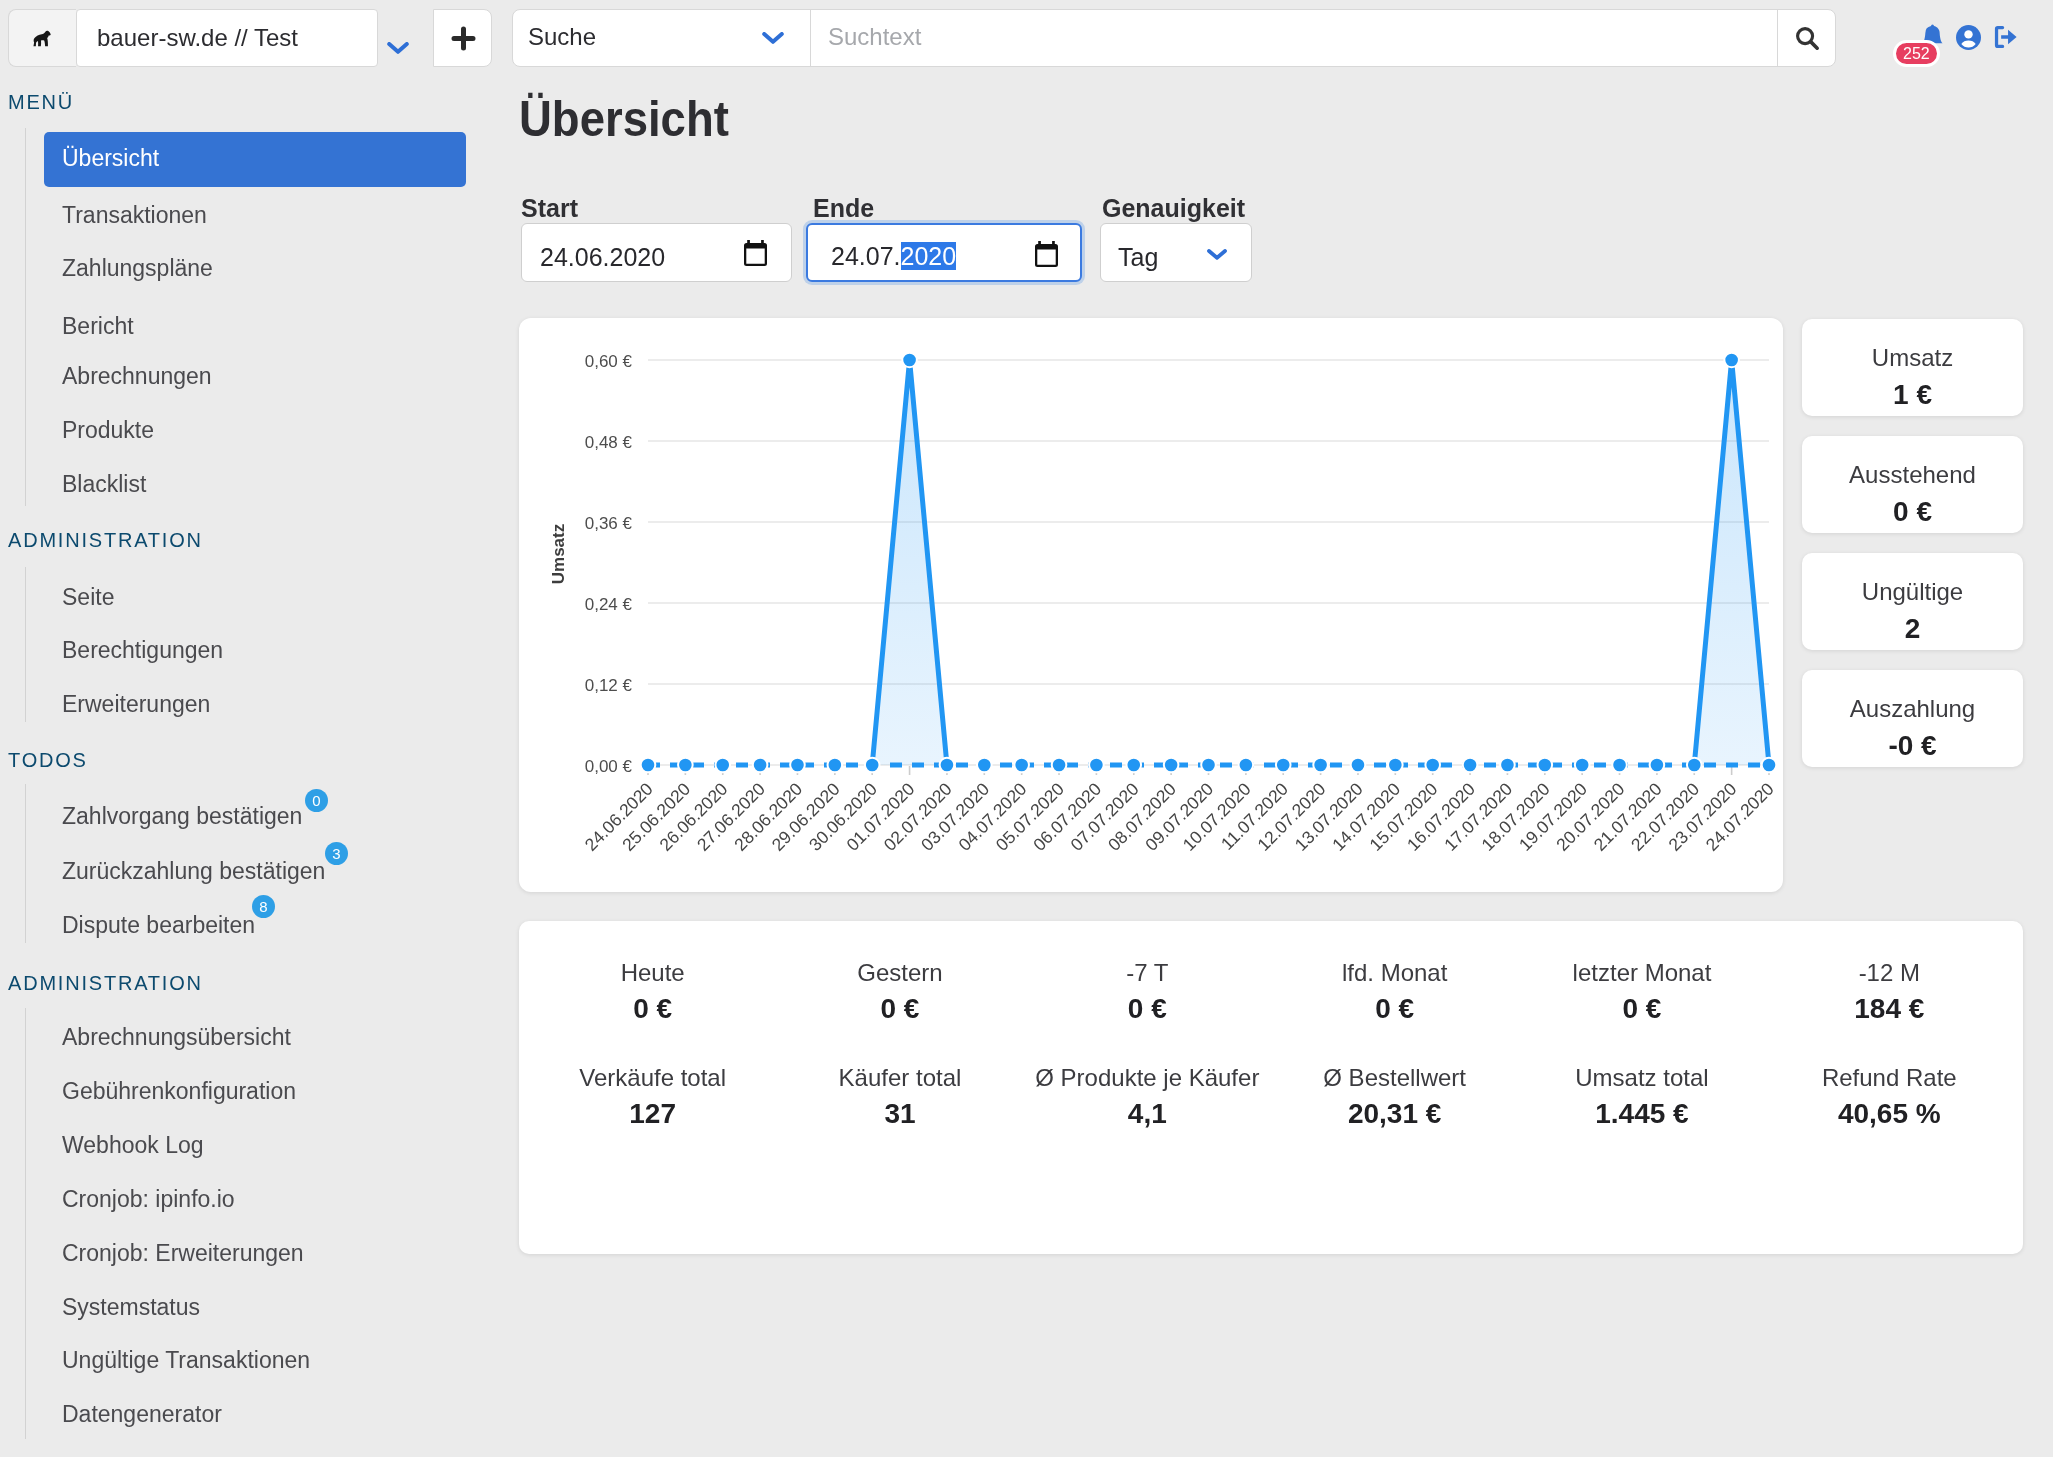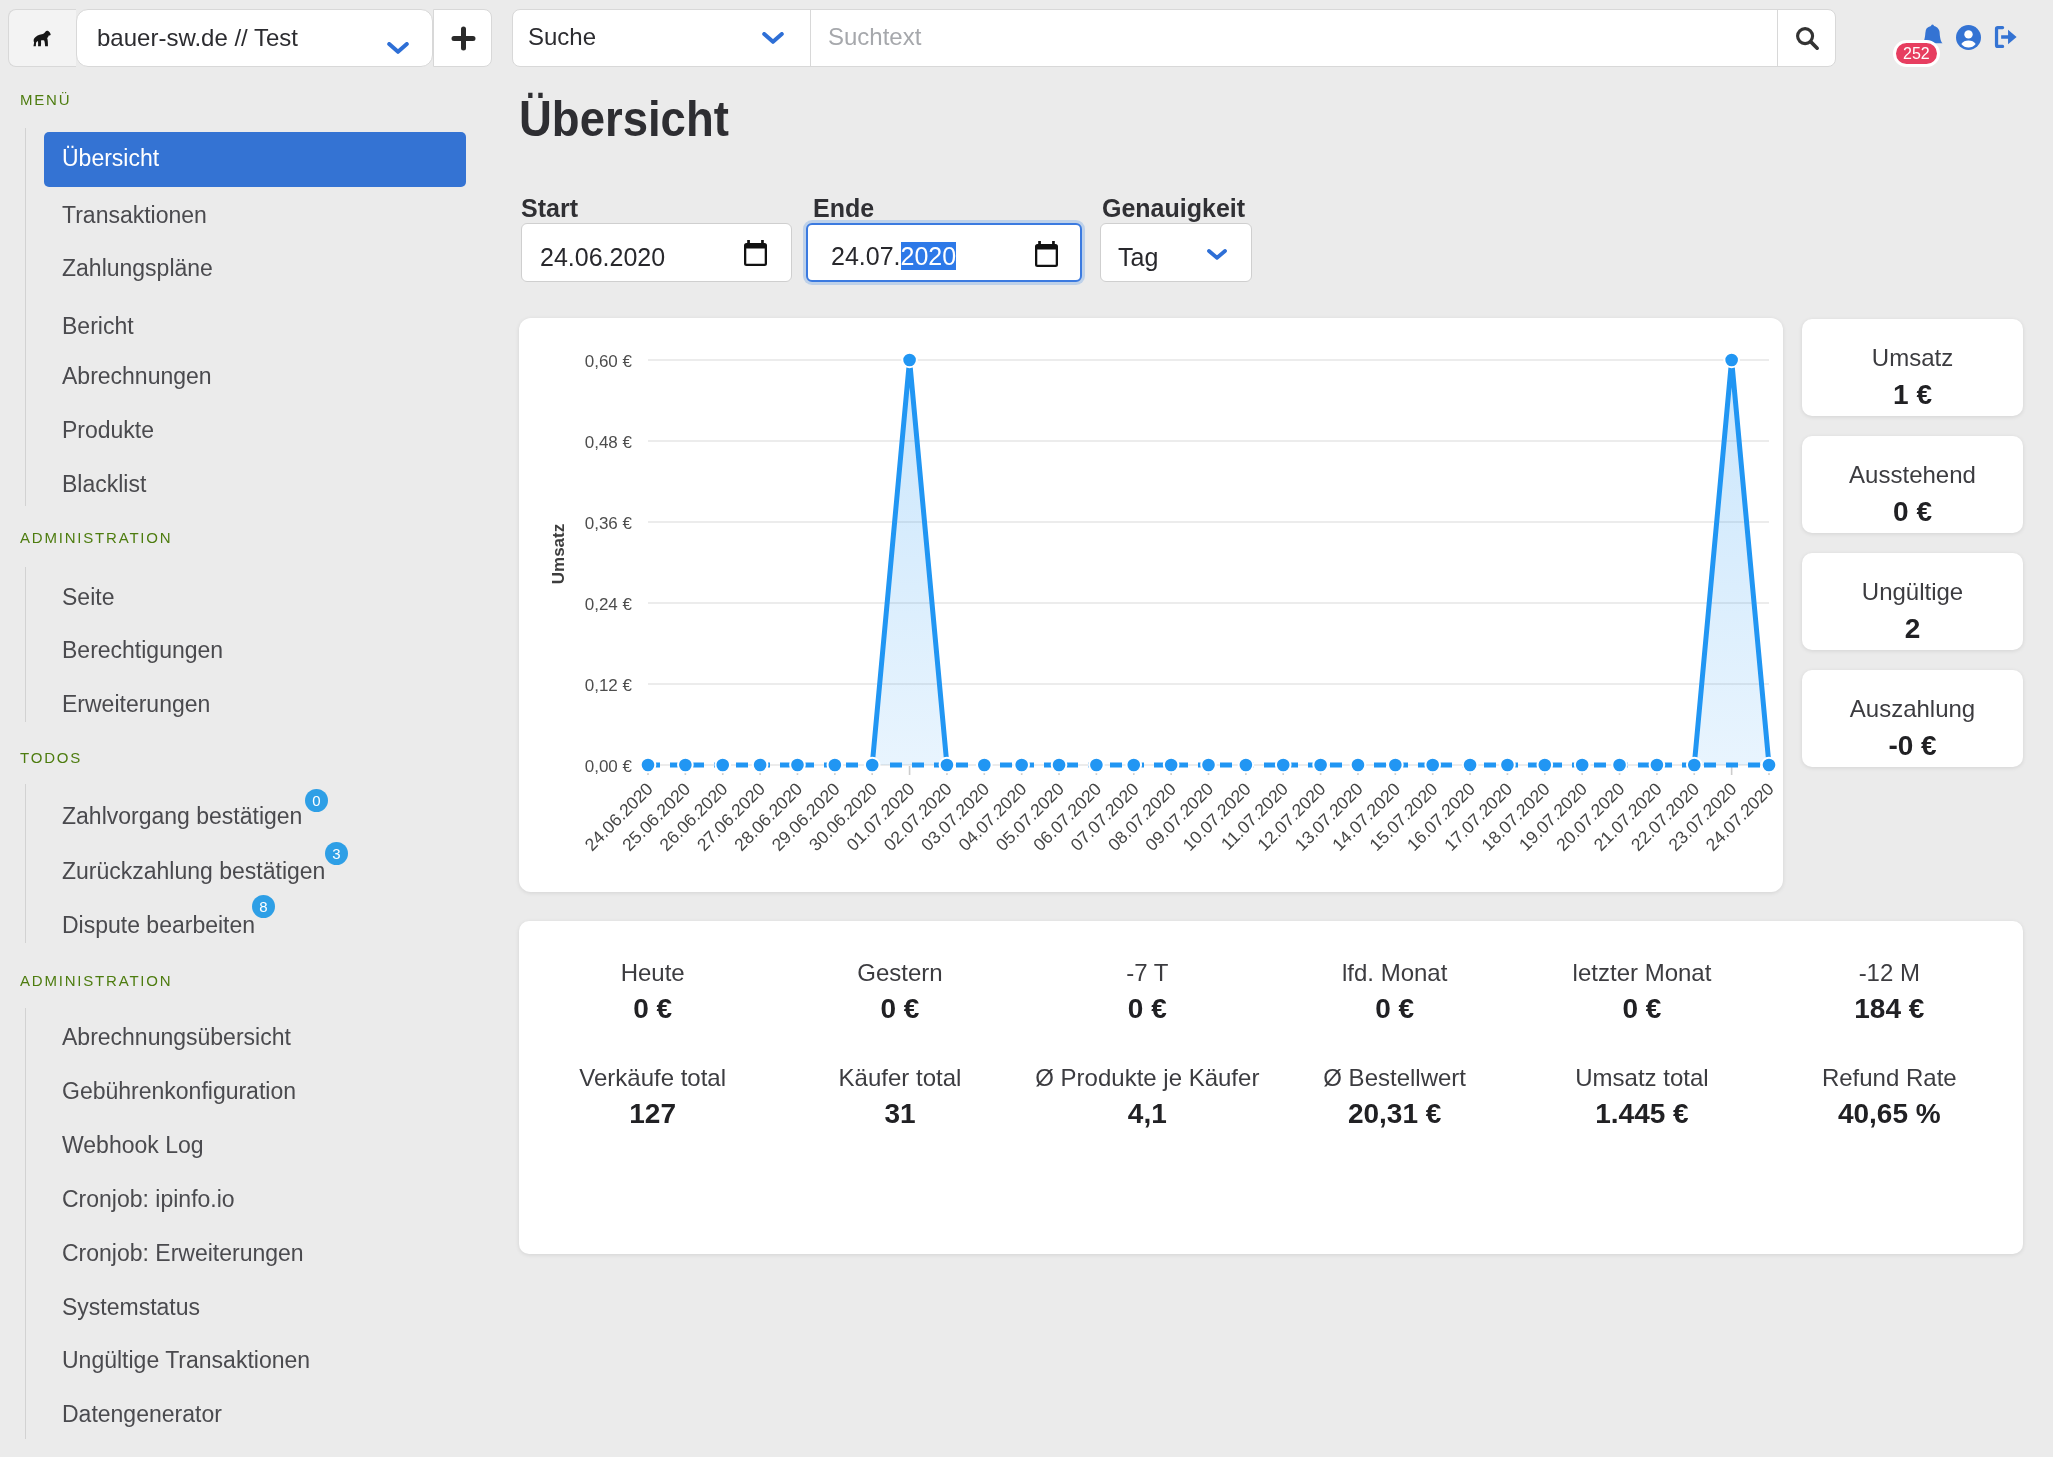--- a/index.html
+++ b/index.html
@@ -2,40 +2,40 @@
 <html lang="de"><head>
 <meta charset="utf-8">
 <title>Übersicht</title>
 <style>
 *{margin:0;padding:0;box-sizing:border-box}
 html,body{width:2053px;height:1457px;background:#ebebeb;font-family:"Liberation Sans",sans-serif;position:relative;overflow:hidden}
 .abs{position:absolute}
 .box{position:absolute;background:#fff;border:1px solid #d8d8d8;border-radius:8px}
 .sep{position:absolute;width:1px;background:#d8d8d8}
 .vline{position:absolute;left:25px;width:1px;background:#d2d2d2}
-.sect{position:absolute;left:20px;font-size:15px;letter-spacing:1.8px;color:#4d7c0f}
+.sect{position:absolute;left:8px;font-size:20px;letter-spacing:1.8px;color:#0c4a6e}
 .mitem{position:absolute;left:62px;font-size:23px;color:#4a4a4e;white-space:nowrap}
 .badge{position:absolute;width:23px;height:23px;border-radius:50%;background:#2e9fe6;color:#fff;font-size:15px;text-align:center;line-height:23px}
 .card{position:absolute;background:#fff;border-radius:10px;box-shadow:0 1px 4px rgba(0,0,0,.10)}
 .ctitle{font-size:24px;color:#3c3c40;text-align:center}
 .cval{font-size:28px;font-weight:bold;color:#212124;text-align:center;margin-top:7px}
 .flabel{position:absolute;font-size:25px;font-weight:bold;color:#303034}
 .srow{position:absolute;left:10px;right:10px;display:flex}
 .scol{flex:1;text-align:center}
 .slabel{font-size:24px;color:#3c3c40}
 .sval{font-size:28px;font-weight:bold;color:#212124;margin-top:6px}
 </style>
 </head>
 <body>
 
 <div class="box" style="left:8px;top:9px;width:68px;height:58px;background:#f3f3f3;border-radius:8px 0 0 8px;border-right:none"></div>
 <svg class="abs" style="left:30px;top:27px" width="23" height="23" viewBox="0 0 24 24">
   <path fill="#161616" d="M3.6,20.2 L4.3,16.1 C3.5,14.7 3.7,12.9 4.7,11.6 C6.4,9.3 9.2,7.8 12.2,7.5 C13.9,7.3 15.1,6.3 15.9,5.1 C16.6,3.9 18.0,3.5 19.1,4.3 C20.3,5.1 21.3,6.5 21.6,7.9 C21.5,8.8 20.3,9.0 19.5,8.9 C19.3,10.0 18.7,10.9 17.9,11.5 C18.5,13.3 18.8,15.7 18.7,20.2 L15.8,20.2 C15.6,17.3 15.3,15.4 14.8,14.1 C13.8,13.6 12.5,13.6 11.5,14.1 C11.7,16.2 11.6,18.2 11.3,20.2 L8.4,20.2 C8.6,18.0 8.5,16.1 8.2,14.7 C7.4,15.0 6.7,15.6 6.3,16.5 L6.1,20.2 Z"></path>
 </svg>
-<div class="box" style="left:76px;top:9px;width:357px;height:58px;border-radius:12px">
+<div class="box" style="left:76px;top:9px;width:302px;height:58px;border-radius:4px">
   <div class="abs" style="left:20px;top:14px;font-size:24px;color:#2c2c30">bauer-sw.de // Test</div>
   <svg class="abs" style="left:310px;top:32px" width="22" height="12" viewBox="0 0 22 12">
       <path d="M2.2 2 L11 9.8 L19.8 2" fill="none" stroke="#2e6fd6" stroke-width="4" stroke-linecap="round" stroke-linejoin="round"></path>
     </svg>
 </div>
 <div class="box" style="left:433px;top:9px;width:59px;height:58px;border-radius:0 8px 8px 0">
   <svg class="abs" style="left:16px;top:15px" width="27" height="27" viewBox="0 0 27 27">
       <path d="M13.5 4 v19 M4 13.5 h19" stroke="#2a2a2a" stroke-width="5" stroke-linecap="round"></path>
     </svg>
 </div>

